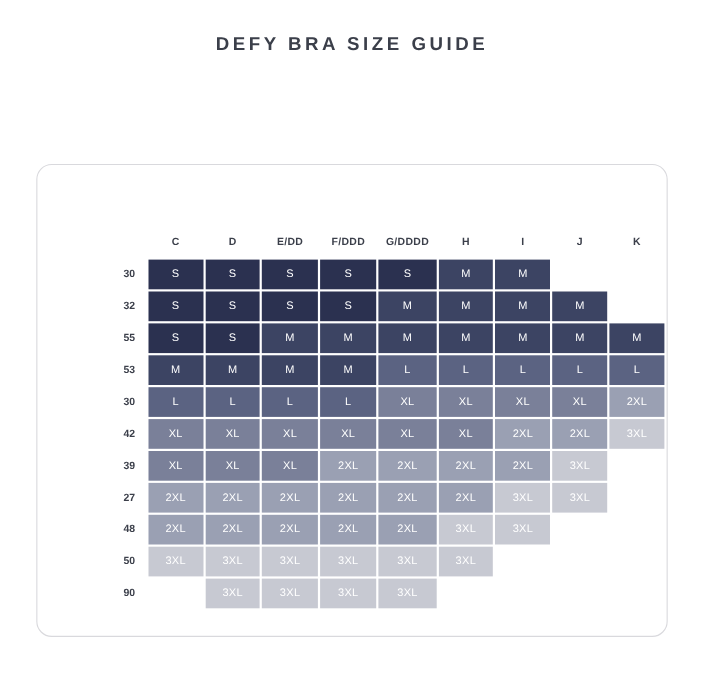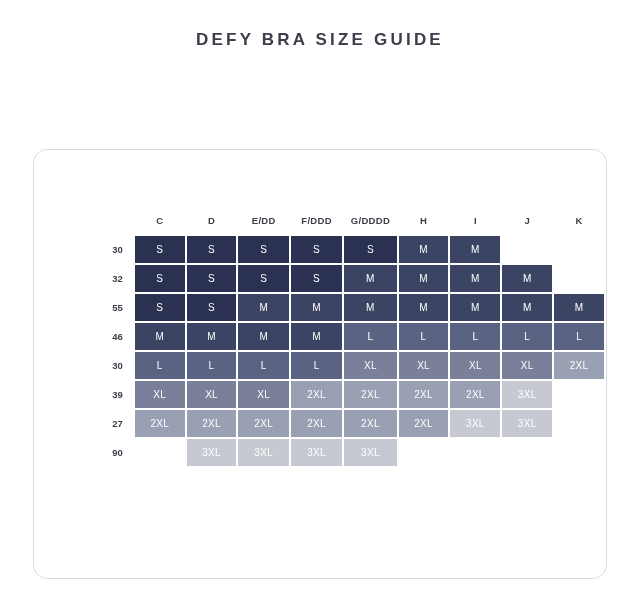--- a/index.html
+++ b/index.html
@@ -136,21 +136,21 @@
             <td class="cell" style="background: rgb(43, 49, 80);">S</td>
             <td class="cell" style="background: rgb(60, 68, 99);">M</td>
             <td class="cell" style="background: rgb(60, 68, 99);">M</td>
             <td class="cell" style="background: rgb(60, 68, 99);">M</td>
             <td class="cell" style="background: rgb(60, 68, 99);">M</td>
             <td class="cell" style="background: rgb(60, 68, 99);">M</td>
             <td class="cell" style="background: rgb(60, 68, 99);">M</td>
             <td class="cell" style="background: rgb(60, 68, 99);">M</td>
           </tr>
           <tr>
-            <th class="rowhead">46</th>
+            <th class="rowhead">53</th>
             <td class="cell" style="background: rgb(60, 68, 99);">M</td>
             <td class="cell" style="background: rgb(60, 68, 99);">M</td>
             <td class="cell" style="background: rgb(60, 68, 99);">M</td>
             <td class="cell" style="background: rgb(60, 68, 99);">M</td>
             <td class="cell" style="background: rgb(91, 99, 130);">L</td>
             <td class="cell" style="background: rgb(91, 99, 130);">L</td>
             <td class="cell" style="background: rgb(91, 99, 130);">L</td>
             <td class="cell" style="background: rgb(91, 99, 130);">L</td>
             <td class="cell" style="background: rgb(91, 99, 130);">L</td>
           </tr>
@@ -160,20 +160,32 @@
             <td class="cell" style="background: rgb(91, 99, 130);">L</td>
             <td class="cell" style="background: rgb(91, 99, 130);">L</td>
             <td class="cell" style="background: rgb(91, 99, 130);">L</td>
             <td class="cell" style="background: rgb(122, 128, 153);">XL</td>
             <td class="cell" style="background: rgb(122, 128, 153);">XL</td>
             <td class="cell" style="background: rgb(122, 128, 153);">XL</td>
             <td class="cell" style="background: rgb(122, 128, 153);">XL</td>
             <td class="cell" style="background: rgb(154, 160, 179);">2XL</td>
           </tr>
           <tr>
+            <th class="rowhead">42</th>
+            <td class="cell" style="background: rgb(122, 128, 153);">XL</td>
+            <td class="cell" style="background: rgb(122, 128, 153);">XL</td>
+            <td class="cell" style="background: rgb(122, 128, 153);">XL</td>
+            <td class="cell" style="background: rgb(122, 128, 153);">XL</td>
+            <td class="cell" style="background: rgb(122, 128, 153);">XL</td>
+            <td class="cell" style="background: rgb(122, 128, 153);">XL</td>
+            <td class="cell" style="background: rgb(154, 160, 179);">2XL</td>
+            <td class="cell" style="background: rgb(154, 160, 179);">2XL</td>
+            <td class="cell" style="background: rgb(199, 201, 210); color: rgb(255, 255, 255);">3XL</td>
+          </tr>
+          <tr>
             <th class="rowhead">39</th>
             <td class="cell" style="background: rgb(122, 128, 153);">XL</td>
             <td class="cell" style="background: rgb(122, 128, 153);">XL</td>
             <td class="cell" style="background: rgb(122, 128, 153);">XL</td>
             <td class="cell" style="background: rgb(154, 160, 179);">2XL</td>
             <td class="cell" style="background: rgb(154, 160, 179);">2XL</td>
             <td class="cell" style="background: rgb(154, 160, 179);">2XL</td>
             <td class="cell" style="background: rgb(154, 160, 179);">2XL</td>
             <td class="cell" style="background: rgb(199, 201, 210); color: rgb(255, 255, 255);">3XL</td>
             <td class="cell empty"></td>
@@ -181,20 +193,44 @@
           <tr>
             <th class="rowhead">27</th>
             <td class="cell" style="background: rgb(154, 160, 179);">2XL</td>
             <td class="cell" style="background: rgb(154, 160, 179);">2XL</td>
             <td class="cell" style="background: rgb(154, 160, 179);">2XL</td>
             <td class="cell" style="background: rgb(154, 160, 179);">2XL</td>
             <td class="cell" style="background: rgb(154, 160, 179);">2XL</td>
             <td class="cell" style="background: rgb(154, 160, 179);">2XL</td>
             <td class="cell" style="background: rgb(199, 201, 210); color: rgb(255, 255, 255);">3XL</td>
             <td class="cell" style="background: rgb(199, 201, 210); color: rgb(255, 255, 255);">3XL</td>
+            <td class="cell empty"></td>
+          </tr>
+          <tr>
+            <th class="rowhead">48</th>
+            <td class="cell" style="background: rgb(154, 160, 179);">2XL</td>
+            <td class="cell" style="background: rgb(154, 160, 179);">2XL</td>
+            <td class="cell" style="background: rgb(154, 160, 179);">2XL</td>
+            <td class="cell" style="background: rgb(154, 160, 179);">2XL</td>
+            <td class="cell" style="background: rgb(154, 160, 179);">2XL</td>
+            <td class="cell" style="background: rgb(199, 201, 210); color: rgb(255, 255, 255);">3XL</td>
+            <td class="cell" style="background: rgb(199, 201, 210); color: rgb(255, 255, 255);">3XL</td>
+            <td class="cell empty"></td>
+            <td class="cell empty"></td>
+          </tr>
+          <tr>
+            <th class="rowhead">50</th>
+            <td class="cell" style="background: rgb(199, 201, 210); color: rgb(255, 255, 255);">3XL</td>
+            <td class="cell" style="background: rgb(199, 201, 210); color: rgb(255, 255, 255);">3XL</td>
+            <td class="cell" style="background: rgb(199, 201, 210); color: rgb(255, 255, 255);">3XL</td>
+            <td class="cell" style="background: rgb(199, 201, 210); color: rgb(255, 255, 255);">3XL</td>
+            <td class="cell" style="background: rgb(199, 201, 210); color: rgb(255, 255, 255);">3XL</td>
+            <td class="cell" style="background: rgb(199, 201, 210); color: rgb(255, 255, 255);">3XL</td>
+            <td class="cell empty"></td>
+            <td class="cell empty"></td>
             <td class="cell empty"></td>
           </tr>
           <tr>
             <th class="rowhead">90</th>
             <td class="cell empty"></td>
             <td class="cell" style="background: rgb(199, 201, 210); color: rgb(255, 255, 255);">3XL</td>
             <td class="cell" style="background: rgb(199, 201, 210); color: rgb(255, 255, 255);">3XL</td>
             <td class="cell" style="background: rgb(199, 201, 210); color: rgb(255, 255, 255);">3XL</td>
             <td class="cell" style="background: rgb(199, 201, 210); color: rgb(255, 255, 255);">3XL</td>
             <td class="cell empty"></td>

